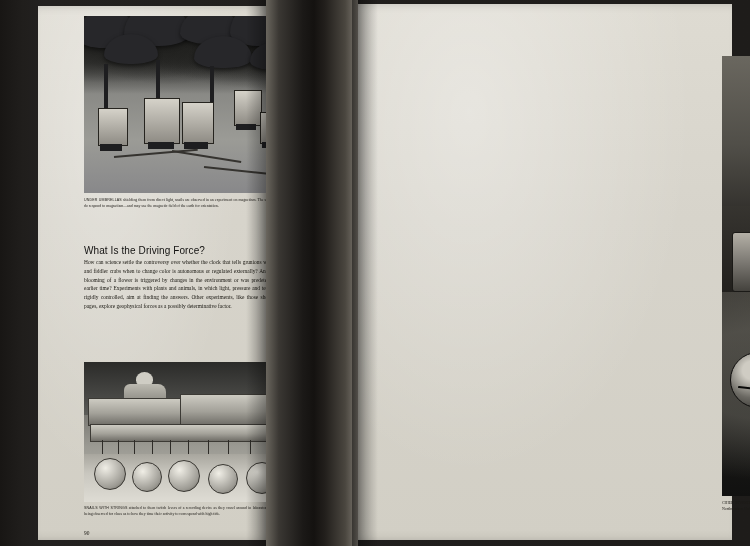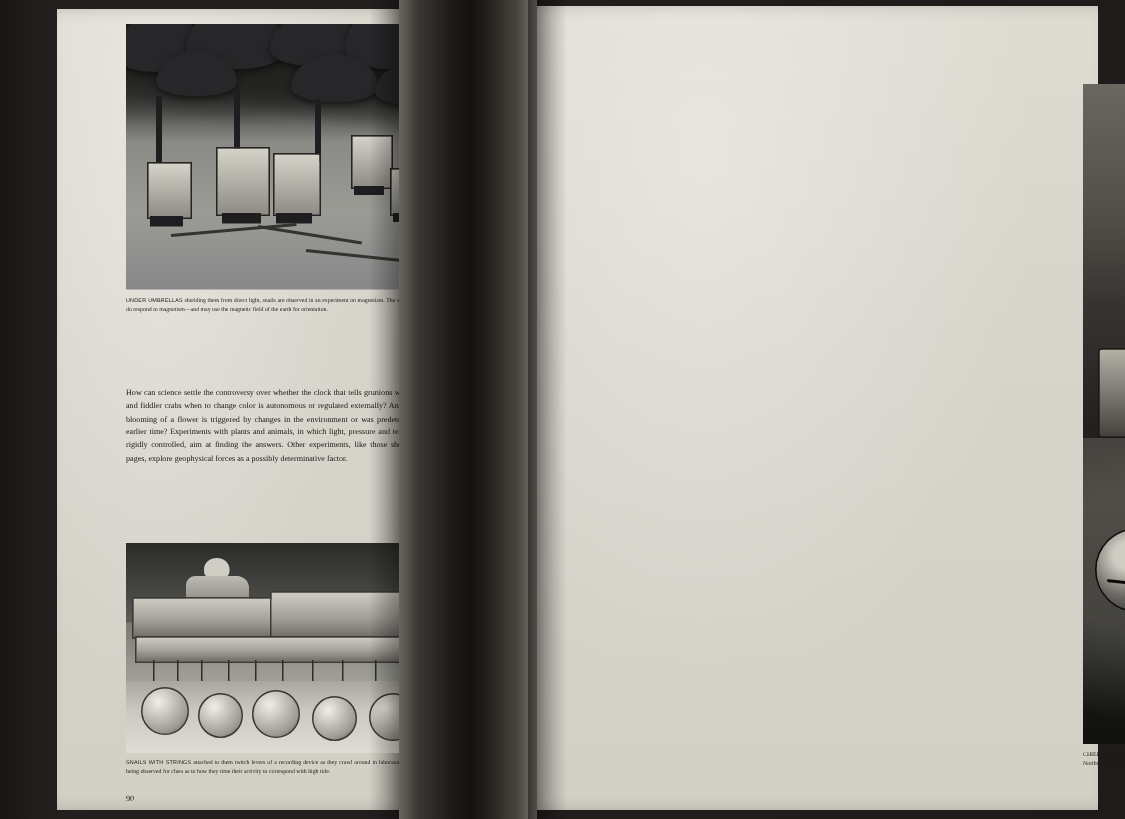--- a/index.html
+++ b/index.html
@@ -324,20 +324,21 @@
       <div class="cord" style="left:88px; top:134px; width:70px; transform: rotate(9deg);"></div>
       <div class="cord" style="left:30px; top:140px; width:84px; transform: rotate(-5deg);"></div>
       <div class="cord" style="left:120px; top:150px; width:88px; transform: rotate(6deg);"></div>
     </div>
 
     <div class="caption" id="caption-umbrellas">
       <span class="lead">UNDER UMBRELLAS</span>
       <span>shielding them from direct light, snails are observed in an experiment on magnetism. The snails, it was found, do respond to magnetism—and may use the magnetic field of the earth for orientation.</span>
     </div>
 
+    <h2 id="headline">What Is the Driving Force?</h2>
 
     <div id="bodytext">How can science settle the controversy over whether the clock that tells grunions when to spawn and fiddler crabs when to change color is autonomous or regulated externally? And whether the blooming of a flower is triggered by changes in the environment or was predetermined at an earlier time? Experiments with plants and animals, in which light, pressure and temperature are rigidly controlled, aim at finding the answers. Other experiments, like those shown on these pages, explore geophysical forces as a possibly determinative factor.</div>
 
     <div class="photo" id="photo-snails">
       <div class="wall"></div>
       <div class="person-head"></div>
       <div class="person-body"></div>
 
       <div class="rack" style="left:4px; top:36px; width:96px; height:26px;"></div>
       <div class="rack" style="left:96px; top:32px; width:112px; height:30px;"></div>

